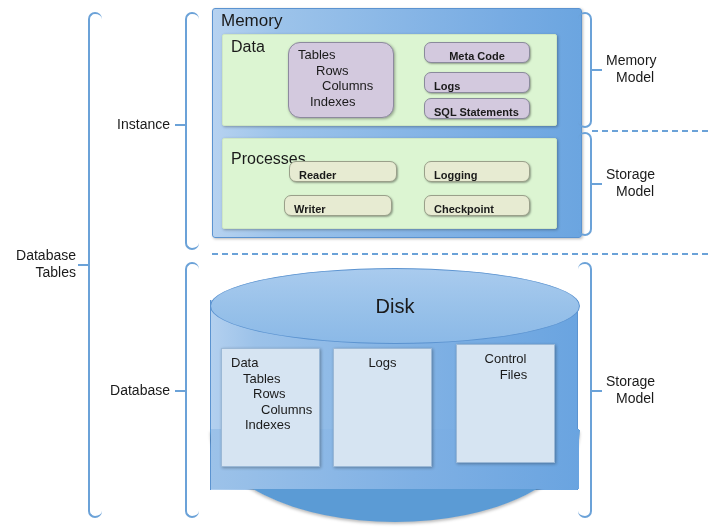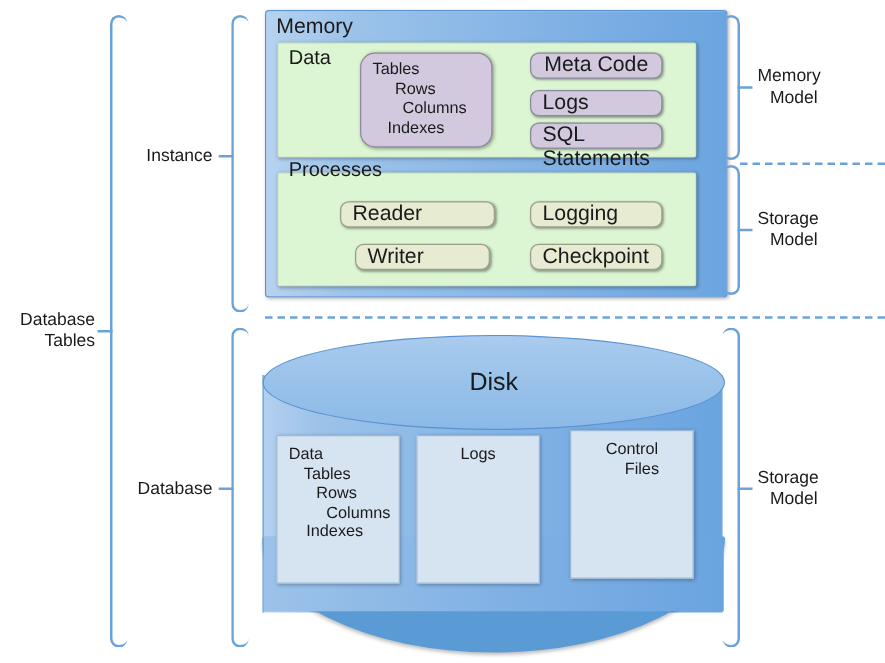--- a/index.html
+++ b/index.html
@@ -50,25 +50,26 @@
     line-height: 17px;
     color: #1a1a1a;
     white-space: nowrap;
   }
 
   
   .chip {
     position: absolute;
     border-radius: 7px;
     box-sizing: border-box;
-    font-size: 17px;
+    font-size: 11px;
     line-height: 1.1;
     display: flex;
-    align-items: flex-start;
+    align-items: flex-end;
     box-shadow: 1px 1px 2px rgba(0,0,0,0.35);
+    font-weight: bold;
   }
   .chip-purple {
     background: #d3c9de;
     border: 1px solid #8a8a9c;
   }
   .chip-beige {
     background: #e7ebd2;
     border: 1px solid #9aa08a;
   }
   .chip-pad { padding-left: 9px; }
@@ -202,23 +203,23 @@
     <span>Meta Code</span>
   </div>
   <div class="chip chip-purple chip-pad" style="left:424px; top:72px; width:106px; height:21px;">
     <span>Logs</span>
   </div>
   <div class="chip chip-purple chip-pad" style="left:424px; top:98px; width:106px; height:21px;">
     <span>SQL Statements</span>
   </div>
 
   <div class="abs panel-green" style="left:222px; top:138px; width:333px; height:89px;"></div>
-  <div class="sub-title" style="left:231px; top:128px;">Processes</div>
-
-  <div class="chip chip-beige chip-pad" style="left:272px; top:161px; width:124px; height:21px;">
+  <div class="sub-title" style="left:231px; top:150px;">Processes</div>
+
+  <div class="chip chip-beige chip-pad" style="left:289px; top:161px; width:108px; height:21px;">
     <span>Reader</span>
   </div>
   <div class="chip chip-beige chip-pad" style="left:424px; top:161px; width:106px; height:21px;">
     <span>Logging</span>
   </div>
   <div class="chip chip-beige chip-pad" style="left:284px; top:195px; width:108px; height:21px;">
     <span>Writer</span>
   </div>
   <div class="chip chip-beige chip-pad" style="left:424px; top:195px; width:106px; height:21px;">
     <span>Checkpoint</span>

